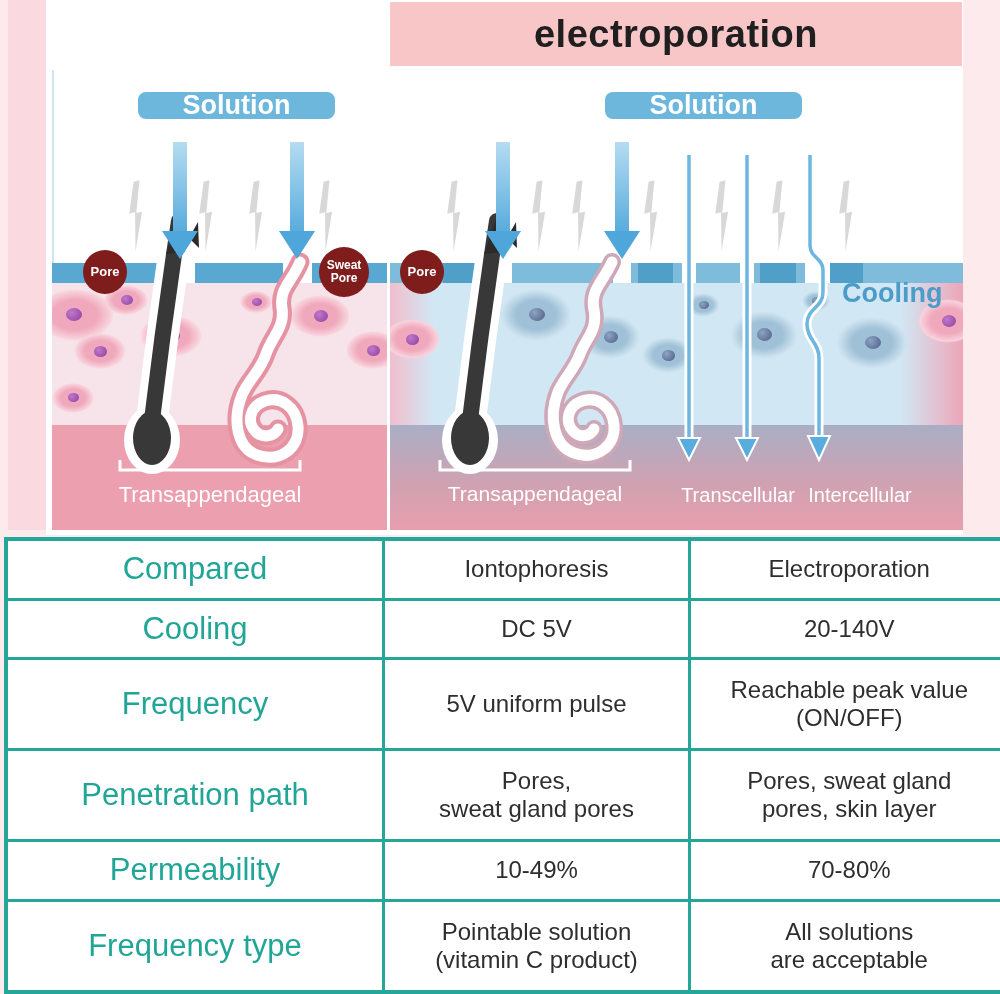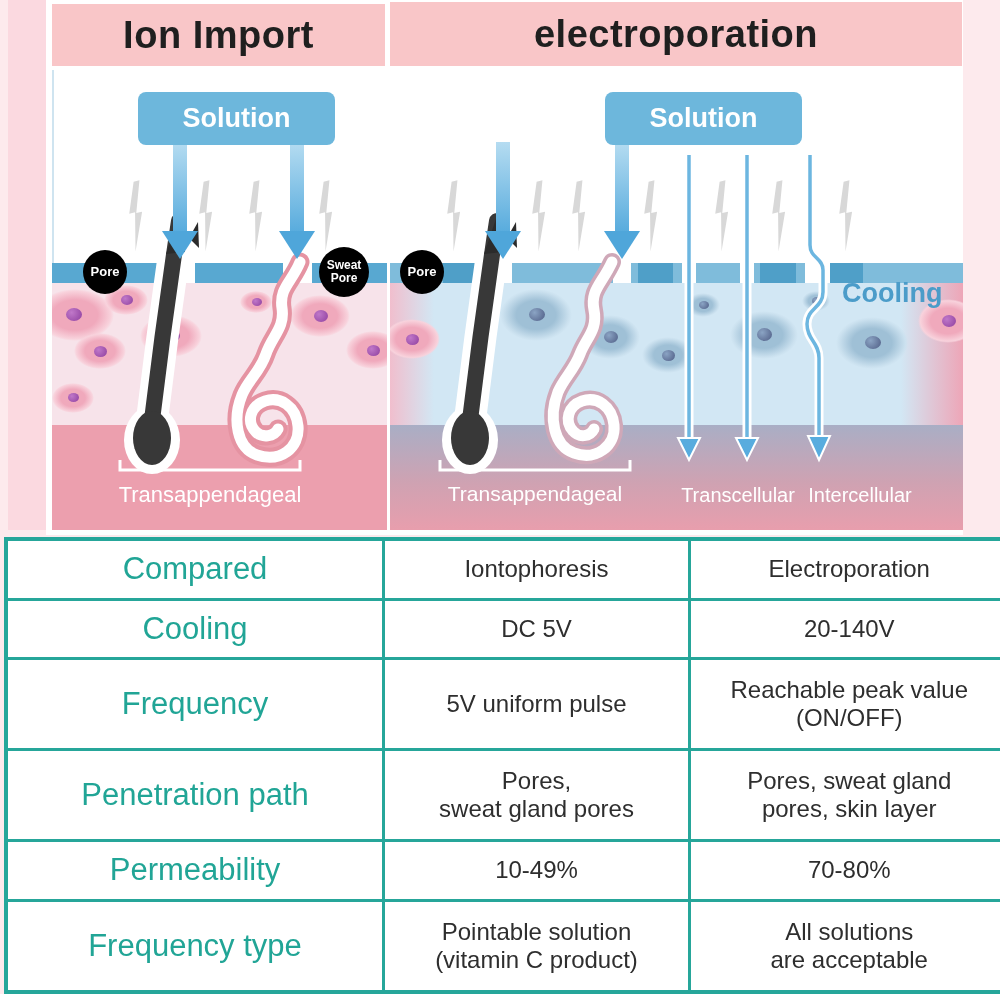--- a/index.html
+++ b/index.html
@@ -10,21 +10,21 @@
 
   .header-box{position:absolute;background:#f9c6c8;display:flex;align-items:center;justify-content:center;
     color:#1f1f1f;font-size:38px;font-weight:600;letter-spacing:.5px;}
   .header-left{left:52px;top:4px;width:333px;height:62px;}
   .header-right{left:390px;top:2px;width:572px;height:64px;}
 
   .panel{position:absolute;top:70px;height:460px;background:#ffffff;}
   .panel-left{left:52px;width:335px;box-shadow:inset 2px 0 0 #cfe4f0;}
   .panel-right{left:390px;width:573px;}
 
-  .solution-btn{position:absolute;top:22px;height:53px;background:#6db7dc;border-radius:8px;
+  .solution-btn{position:absolute;top:22px;height:27px;background:#6db7dc;border-radius:8px;
     display:flex;align-items:center;justify-content:center;color:#fff;font-size:27px;font-weight:700;z-index:4;}
   .panel-left .solution-btn{left:86px;width:197px;}
   .panel-right .solution-btn{left:215px;width:197px;}
 
   .epidermis{position:absolute;left:0;right:0;top:213px;height:142px;z-index:1;overflow:hidden;}
   .panel-left .epidermis{background:#f7e3ea;}
   .panel-right .epidermis{background:#d2e7f4;}
   .dermis{position:absolute;left:0;right:0;top:355px;bottom:0;z-index:1;}
   .panel-left .dermis{background:#ec9fae;}
   .panel-right .dermis{background:linear-gradient(180deg,#a9aec5 0%,#cfa2b2 55%,#e89ead 100%);}
@@ -36,21 +36,21 @@
 
   .cell{position:absolute;border-radius:50%;}
   .cell.pinkc{background:radial-gradient(closest-side,#f0a9bc 0 58%,#f8d2dc 92%,rgba(248,210,220,0) 100%);}
   .cell.bluec{background:radial-gradient(closest-side,#9fc0d6 0 55%,#cbe1ef 92%,rgba(203,225,239,0) 100%);}
   .nucleus{position:absolute;border-radius:50%;}
   .nucleus.purple{background:radial-gradient(circle at 35% 35%,#c078c9,#8e3f9e);}
   .nucleus.slate{background:radial-gradient(circle at 35% 35%,#8ba4c4,#4e5c84);}
 
   .svg-overlay{position:absolute;left:0;top:0;z-index:3;}
 
-  .pore-badge{position:absolute;background:#000000;border-radius:50%;color:#fff;font-weight:700;
+  .pore-badge{position:absolute;background:#7f1d1d;border-radius:50%;color:#fff;font-weight:700;
     display:flex;align-items:center;justify-content:center;text-align:center;line-height:1.05;z-index:5;white-space:pre-line;}
   .badge-pore-l{left:31px;top:180px;width:44px;height:44px;font-size:13px;}
   .badge-sweat{left:267px;top:177px;width:50px;height:50px;font-size:12px;}
   .badge-pore-r{left:10px;top:180px;width:44px;height:44px;font-size:13px;}
 
   .diagram-label{position:absolute;color:#ffffff;z-index:5;transform:translateX(-50%);white-space:nowrap;}
   .lbl-transapp-l{left:158px;top:412px;font-size:22px;}
   .lbl-transapp-r{left:145px;top:412px;font-size:21px;}
   .lbl-transcell{left:348px;top:414px;font-size:20px;}
   .lbl-intercell{left:470px;top:414px;font-size:20px;}
@@ -64,23 +64,20 @@
   td.val{font-size:24px;color:#2e2e2e;white-space:pre-line;line-height:1.18;}
   col.c2{width:306px;} col.c3{width:320px;}
 </style>
 </head>
 <body>
 
 <div class="page">
   <div class="white-backing"></div>
   <div class="left-strip"></div>
 
-  <div class="header-box header-left">
-    <span>Ion Import</span>
-  </div>
   <div class="header-box header-right">
     <span>electroporation</span>
   </div>
 
   <div class="panel panel-left">
     <div class="solution-btn">
       <span>Solution</span>
     </div>
 
     <div class="epidermis">

